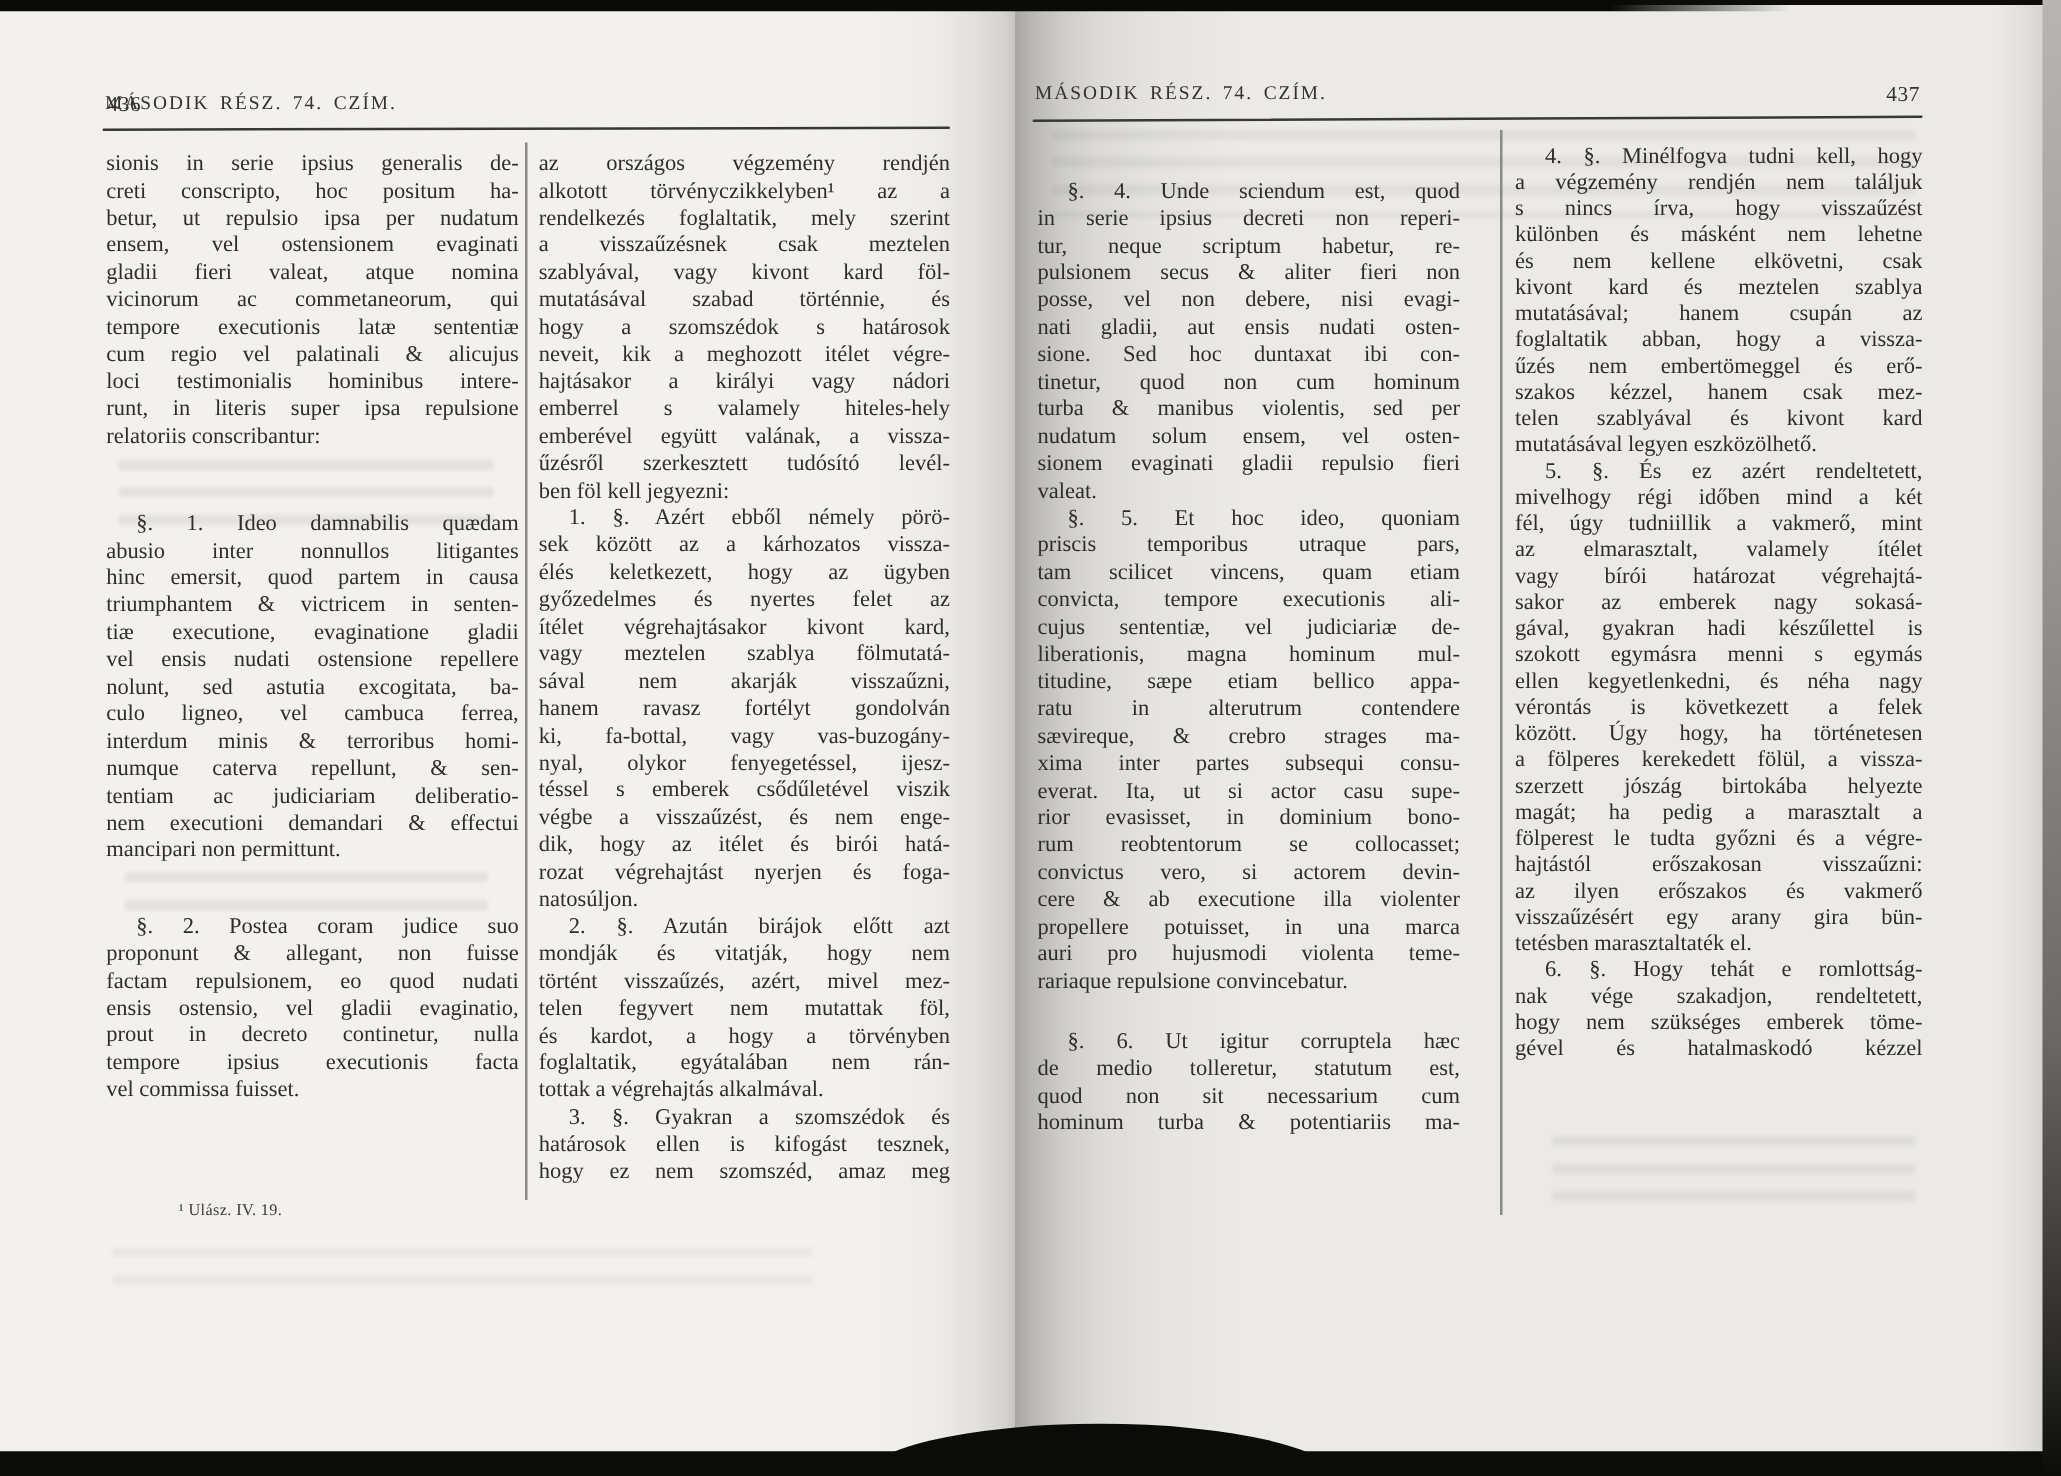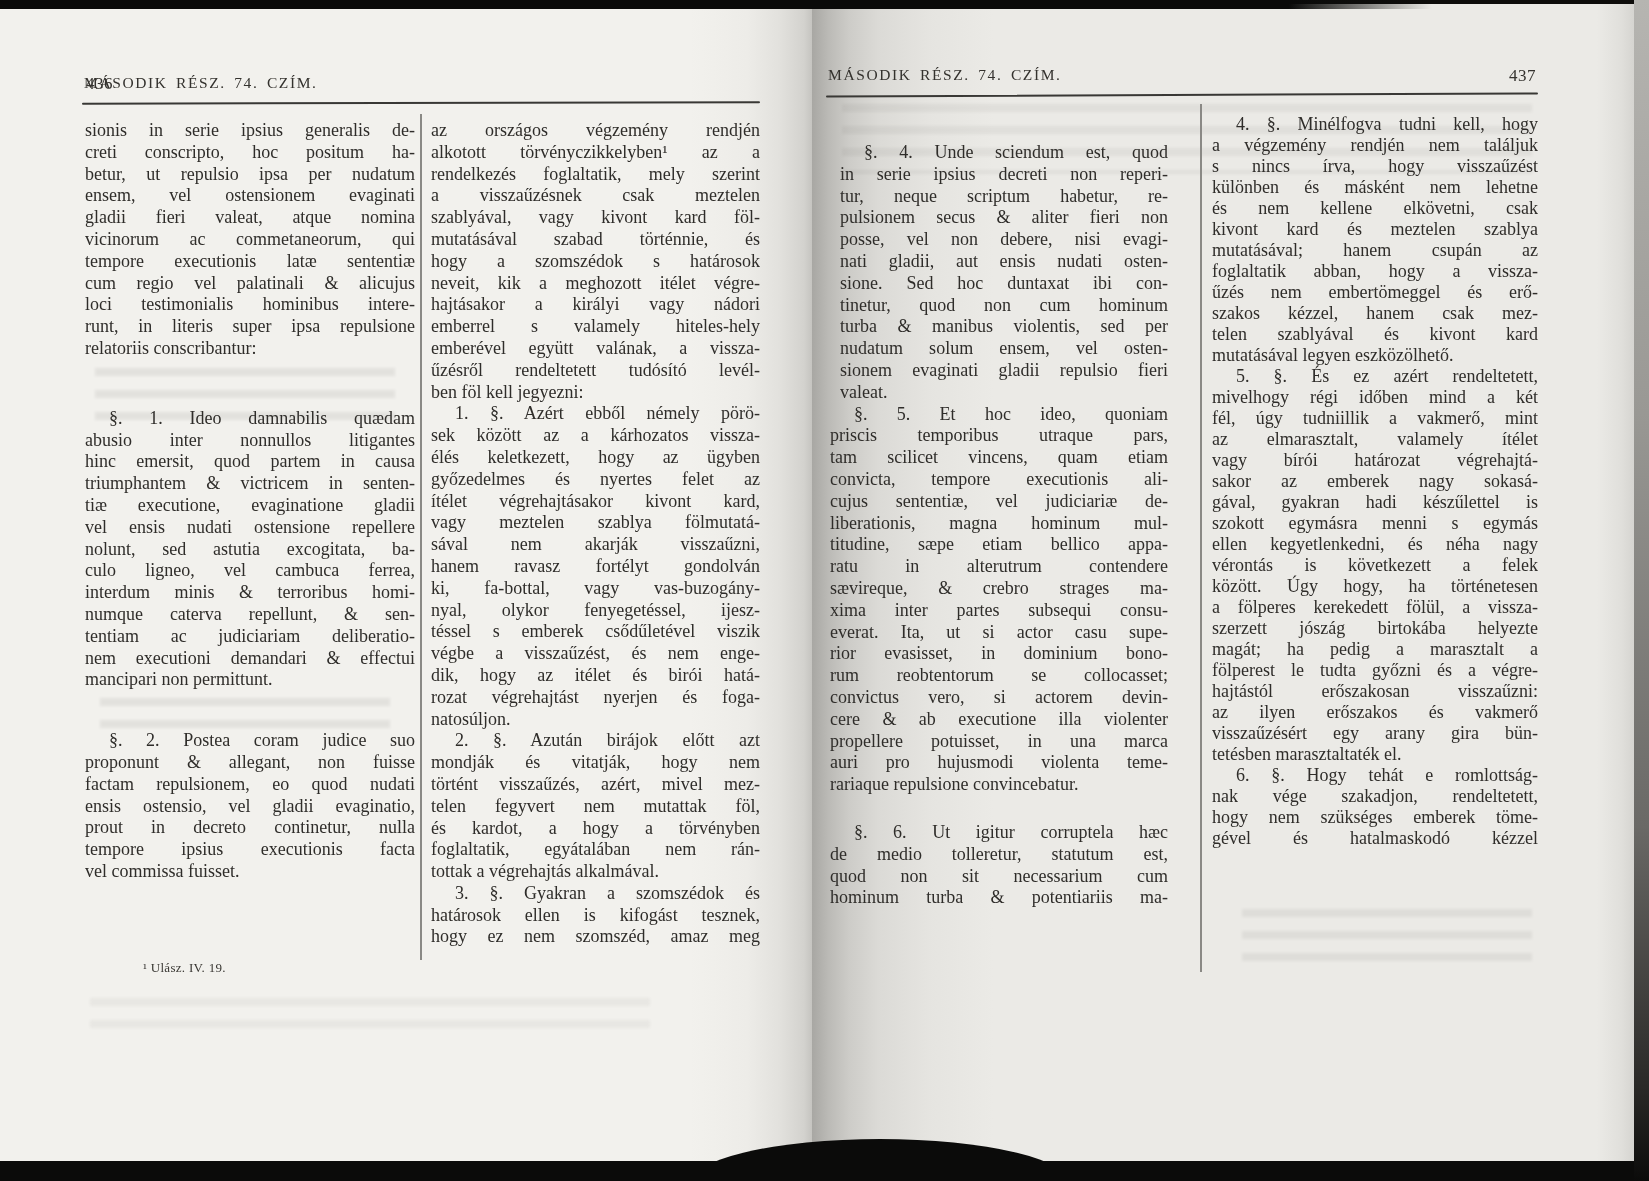--- a/index.html
+++ b/index.html
@@ -127,21 +127,21 @@
           <div class="line">alkotott törvényczikkelyben¹ az a</div>
           <div class="line">rendelkezés foglaltatik, mely szerint</div>
           <div class="line">a visszaűzésnek csak meztelen</div>
           <div class="line">szablyával, vagy kivont kard föl-</div>
           <div class="line">mutatásával szabad történnie, és</div>
           <div class="line">hogy a szomszédok s határosok</div>
           <div class="line">neveit, kik a meghozott itélet végre-</div>
           <div class="line">hajtásakor a királyi vagy nádori</div>
           <div class="line">emberrel s valamely hiteles-hely</div>
           <div class="line">emberével együtt valának, a vissza-</div>
-          <div class="line">űzésről rendeltetett tudósító levél-</div>
+          <div class="line">űzésről szerkesztett tudósító levél-</div>
           <div class="line lastline">ben föl kell jegyezni:</div>
         </div>
         <div class="para">
           <div class="line indent">1. §. Azért ebből némely pörö-</div>
           <div class="line">sek között az a kárhozatos vissza-</div>
           <div class="line">élés keletkezett, hogy az ügyben</div>
           <div class="line">győzedelmes és nyertes felet az</div>
           <div class="line">ítélet végrehajtásakor kivont kard,</div>
           <div class="line">vagy meztelen szablya fölmutatá-</div>
           <div class="line">sával nem akarják visszaűzni,</div>
@@ -175,21 +175,21 @@
   <div class="page page-right">
     <div class="ghost g4"></div>
     <div class="ghost g5"></div>
     <div class="pagehead">
       <span class="runhead">MÁSODIK RÉSZ. 74. CZÍM.</span>
       <span class="pagenum pn-right">437</span>
     </div>
     <div class="headrule"></div>
     <div class="coldivider"></div>
     <div class="col col-1">
-        <div class="para" style="margin-top: 28px; margin-left: 10px;">
+        <div class="para" style="margin-top: 28px;">
           <div class="line indent">§. 4. Unde sciendum est, quod</div>
           <div class="line">in serie ipsius decreti non reperi-</div>
           <div class="line">tur, neque scriptum habetur, re-</div>
           <div class="line">pulsionem secus &amp; aliter fieri non</div>
           <div class="line">posse, vel non debere, nisi evagi-</div>
           <div class="line">nati gladii, aut ensis nudati osten-</div>
           <div class="line">sione. Sed hoc duntaxat ibi con-</div>
           <div class="line">tinetur, quod non cum hominum</div>
           <div class="line">turba &amp; manibus violentis, sed per</div>
           <div class="line">nudatum solum ensem, vel osten-</div>

